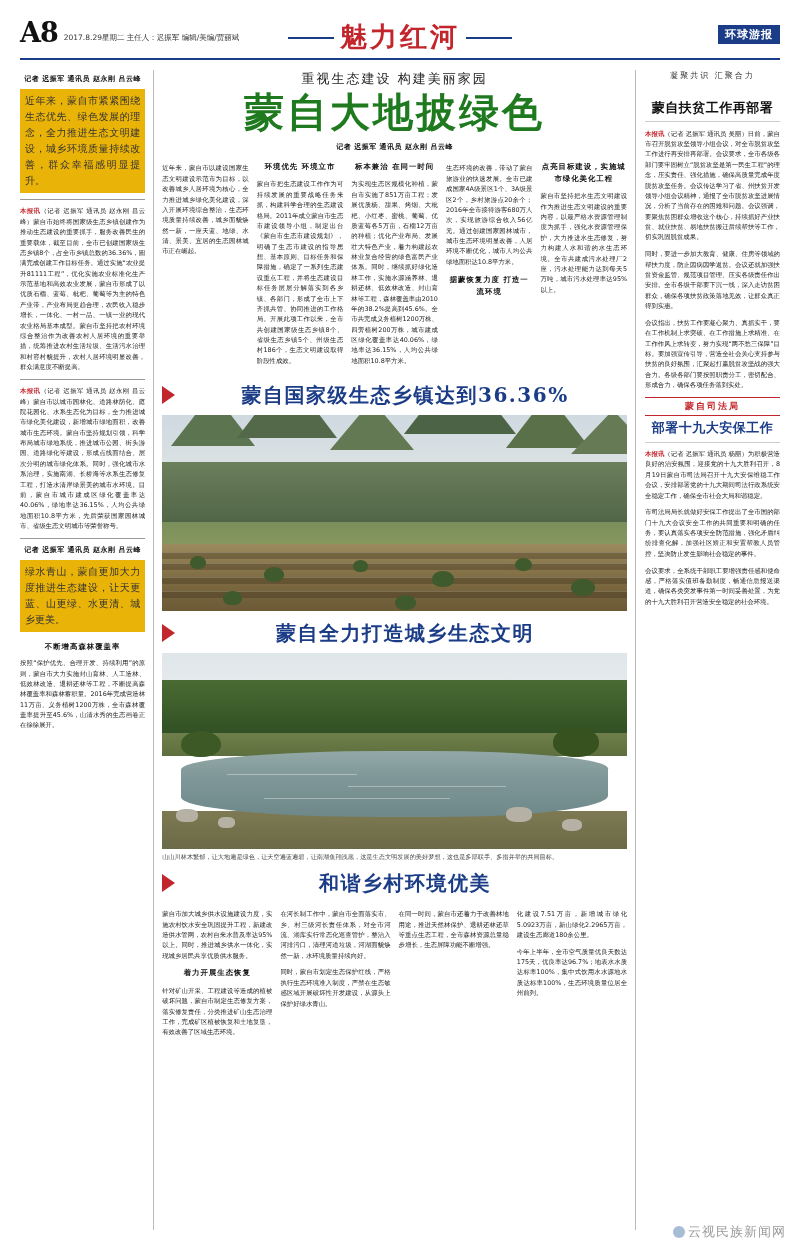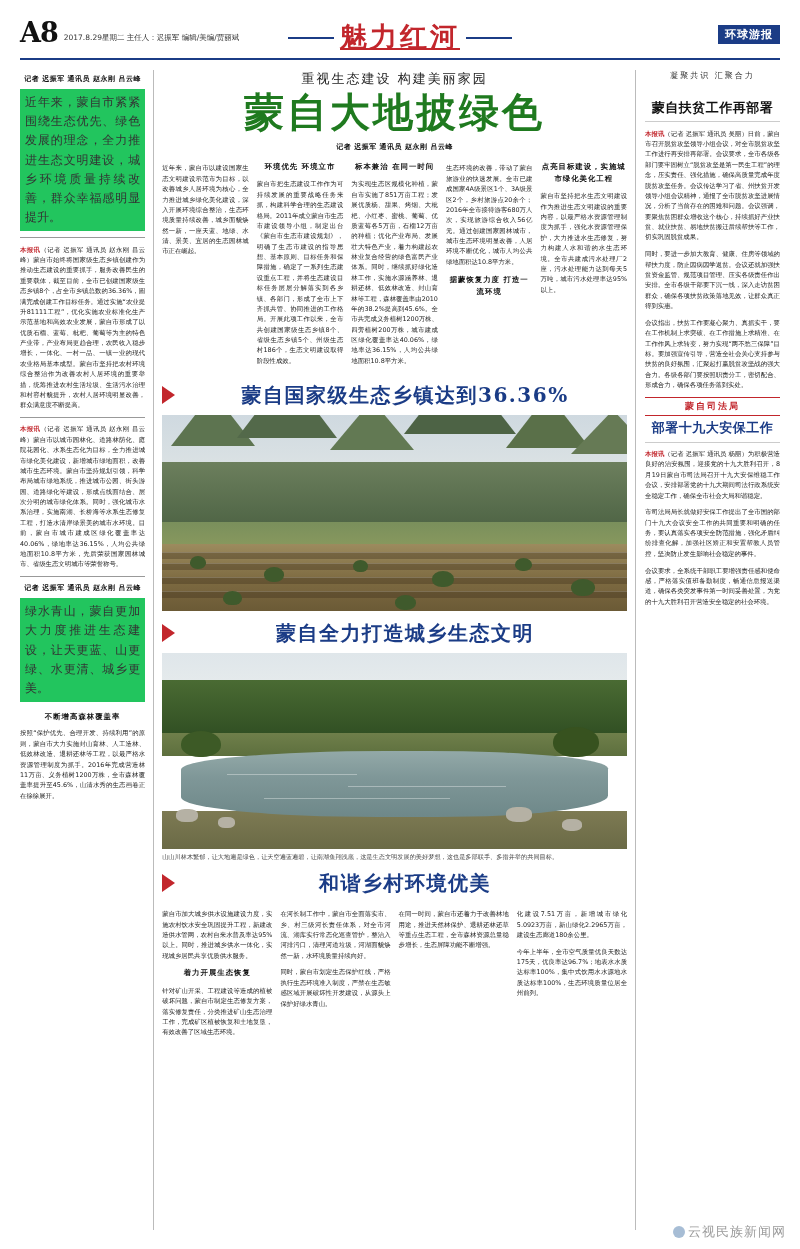--- a/index.html
+++ b/index.html
@@ -42,21 +42,20 @@
     text-align: center;
     pointer-events: none;
   }
   .mast-title {
     display: inline-block;
     font-family: "DejaVu Serif", "Liberation Serif", serif;
     font-size: 27px; font-weight: bold; color: #c2262c;
     letter-spacing: 3px;
     position: relative;
     padding: 0 54px;
-    text-decoration: underline;
   }
   .mast-title:before, .mast-title:after {
     content: ""; position: absolute; top: 50%;
     width: 46px; height: 2px; background: #1b3c86;
   }
   .mast-title:before { left: 2px; }
   .mast-title:after { right: 2px; }
   .mast-brand {
     margin-left: auto; margin-bottom: 2px;
     background: #1b3c86; color: #fff;
@@ -87,22 +86,22 @@
 
   .byline {
     font-size: 7px; font-weight: bold; color: #111;
     text-align: center; margin: 4px 0 5px 0;
     letter-spacing: .5px;
   }
   .rule { border-top: 1px solid #999; margin: 6px 0; }
   .rule-thin { border-top: 1px solid #ccc; margin: 5px 0; }
 
   .lead-in {
-    font-size: 12px; line-height: 1.6; text-align: justify;
-    background: #22c55e; padding: 4px 5px; color: #333;
+    font-size: 10px; line-height: 1.6; text-align: justify;
+    background: #eab308; padding: 4px 5px; color: #333;
   }
   .redlabel {
     color: #c2262c; font-weight: bold;
   }
 
   
   .kicker {
     text-align: center; font-size: 13px; letter-spacing: 2px;
     color: #222; font-family: "DejaVu Serif","Liberation Serif",serif;
     margin-bottom: 2px;
@@ -242,21 +241,21 @@
       <p class="tinytext">
         <span class="redlabel">本报讯</span><span>（记者 迟振军 通讯员 赵永刚 吕云峰）</span><span>蒙自市以城市园林化、道路林荫化、庭院花园化、水系生态化为目标，全力推进城市绿化美化建设，新增城市绿地面积，改善城市生态环境。蒙自市坚持规划引领，科学布局城市绿地系统，推进城市公园、街头游园、道路绿化等建设，形成点线面结合、层次分明的城市绿化体系。同时，强化城市水系治理，实施南湖、长桥海等水系生态修复工程，打造水清岸绿景美的城市水环境。目前，蒙自市城市建成区绿化覆盖率达40.06%，绿地率达36.15%，人均公共绿地面积10.8平方米，先后荣获国家园林城市、省级生态文明城市等荣誉称号。</span>
       </p>
 
       <div class="rule"></div>
 
       <div class="byline">记者 迟振军 通讯员 赵永刚 吕云峰</div>
       <div class="lead-in tinytext">绿水青山，蒙自更加大力度推进生态建设，让天更蓝、山更绿、水更清、城乡更美。</div>
       <div class="pad6"></div>
       <div class="subhead">不断增高森林覆盖率</div>
-      <p class="tinytext">按照“保护优先、合理开发、持续利用”的原则，蒙自市大力实施封山育林、人工造林、低效林改造、退耕还林等工程，以最严格水资源管理制度为抓手。2016年完成营造林11万亩、义务植树1200万株，全市森林覆盖率提升至45.6%，山清水秀的生态画卷正在徐徐展开。</p>
+      <p class="tinytext">按照“保护优先、合理开发、持续利用”的原则，蒙自市大力实施封山育林、人工造林、低效林改造、退耕还林等工程，不断提高森林覆盖率和森林蓄积量。2016年完成营造林11万亩、义务植树1200万株，全市森林覆盖率提升至45.6%，山清水秀的生态画卷正在徐徐展开。</p>
     </div>
 
     <div class="col-mid">
 
       <div class="kicker">重视生态建设  构建美丽家园</div>
       <div class="headline">蒙自大地披绿色</div>
       <div class="byline">记者 迟振军 通讯员 赵永刚 吕云峰</div>
 
       <div class="main-cols">
         <div>

